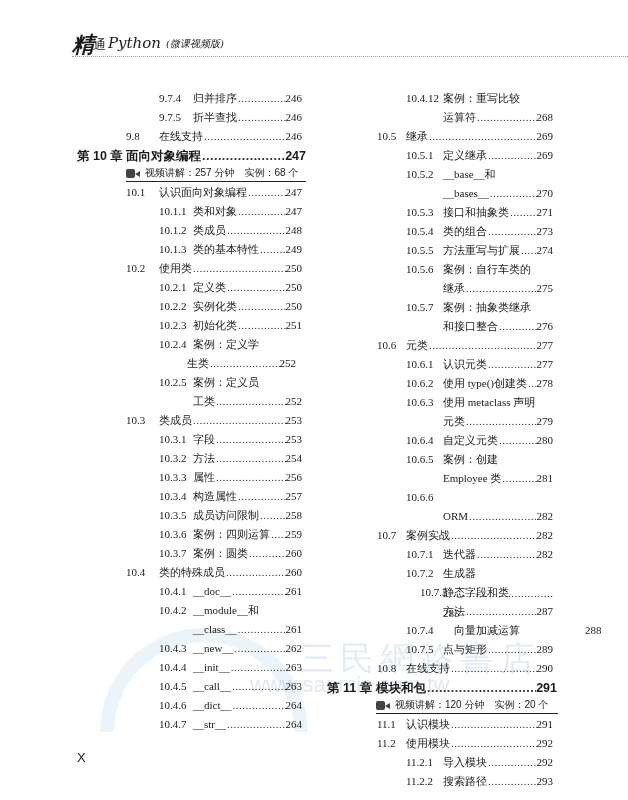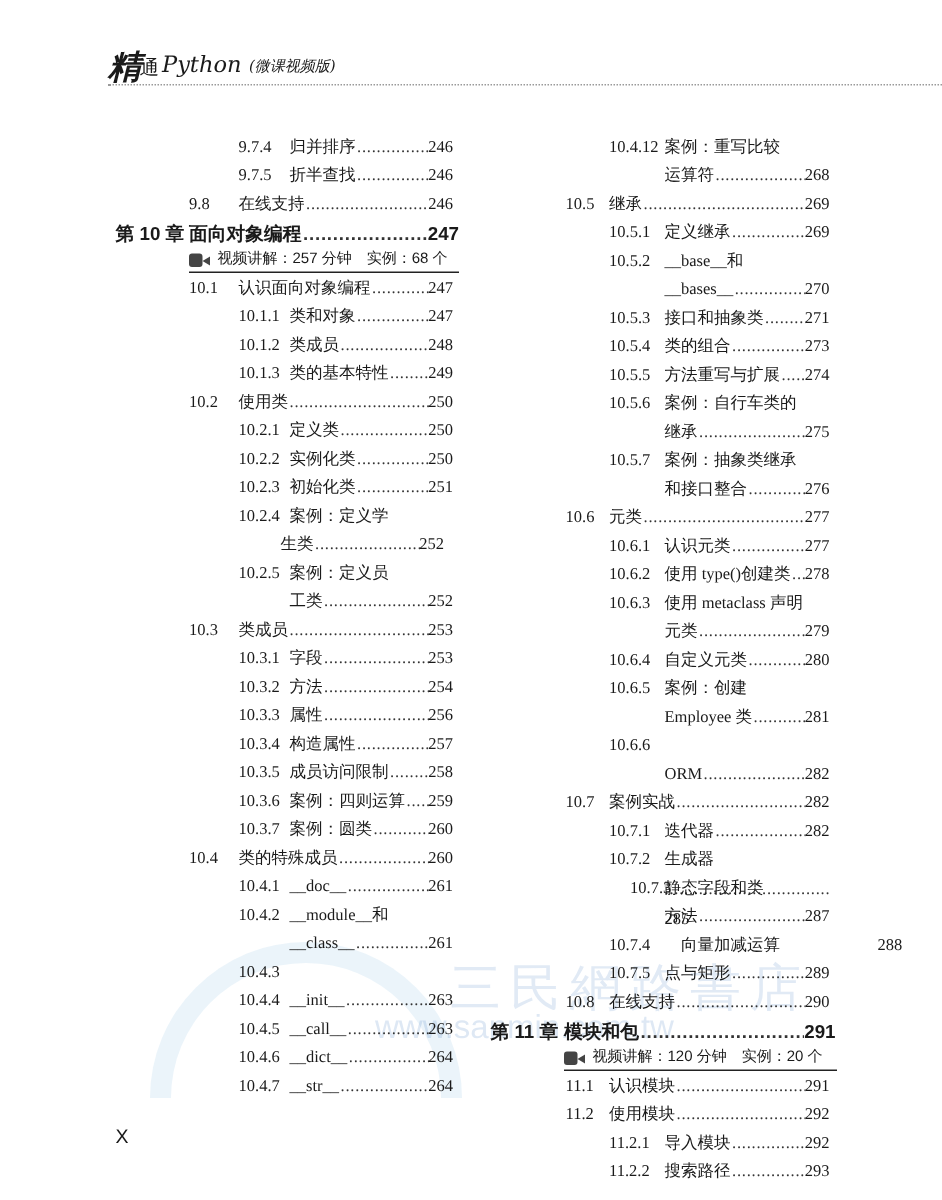--- a/index.html
+++ b/index.html
@@ -258,20 +258,25 @@
     </div>
     <div class="row" style="top: 619px; left: 0px; width: 628px;">
       <span class="txt" style="left: 193px; width: 109px;">
         <span class="t">__class__</span>
         <span class="dots"></span>
         <span class="pg">261</span>
       </span>
     </div>
     <div class="row" style="top: 638px; left: 0px; width: 628px;">
       <span class="num" style="left: 159px;">10.4.3</span>
+      <span class="txt" style="left: 193px; width: 109px;">
+        <span class="t">__new__</span>
+        <span class="dots"></span>
+        <span class="pg">262</span>
+      </span>
     </div>
     <div class="row" style="top: 657px; left: 0px; width: 628px;">
       <span class="num" style="left: 159px;">10.4.4</span>
       <span class="txt" style="left: 193px; width: 109px;">
         <span class="t">__init__</span>
         <span class="dots"></span>
         <span class="pg">263</span>
       </span>
     </div>
     <div class="row" style="top: 676px; left: 0px; width: 628px;">

